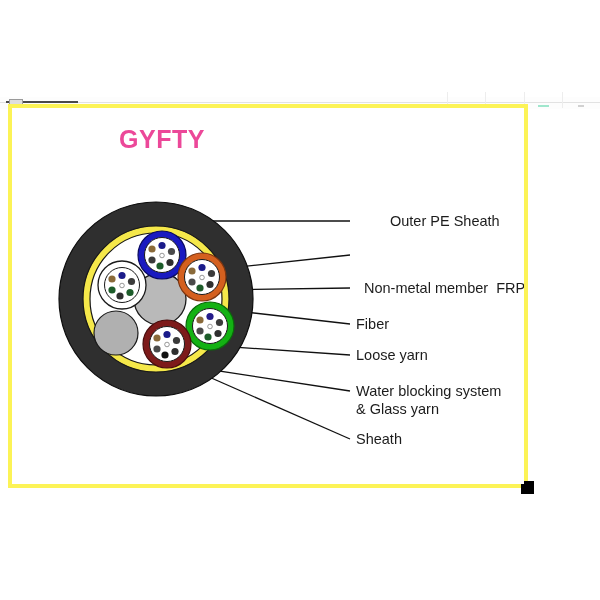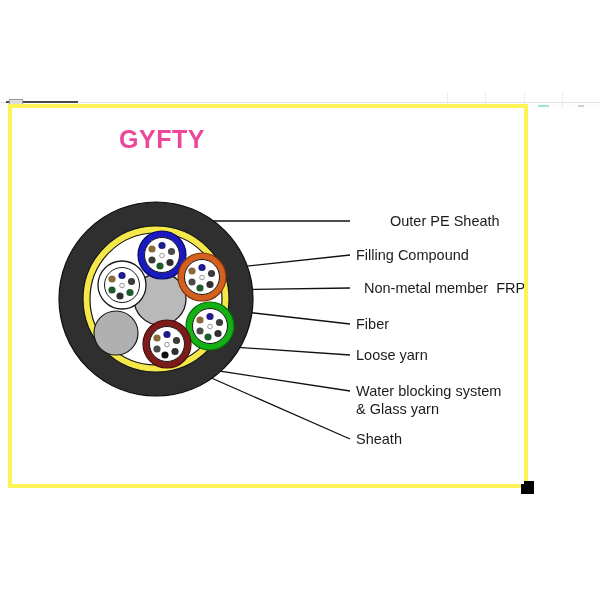--- a/index.html
+++ b/index.html
@@ -275,21 +275,20 @@
         <circle cx="100" cy="182" r="3.6" fill="#1d5c2a"></circle>
         <circle cx="100" cy="171" r="3.6" fill="#8a6a3a"></circle>
         <circle cx="110" cy="177.5" r="2.3" fill="#ffffff" stroke="#555" stroke-width=".6"></circle>
       </g>
 
       <circle cx="113" cy="214" r="21" fill="#b0b0b0" stroke="#1a1a1a" stroke-width="1.2" opacity="0"></circle>
     </svg>
 
     <div class="lbl" style="left:344px; top:104px;margin-left:34px;">Outer PE Sheath</div>
 
-    <div class="lbl" style="left:344px; top:138px;">Filling Compound</div>
 
     <div class="lbl" style="left:352px; top:171px;">Non-metal member  FRP</div>
 
     <div class="lbl" style="left:344px; top:207px;">Fiber</div>
 
     <div class="lbl" style="left:344px; top:238px;">Loose yarn</div>
 
     <div class="lbl" style="left:344px; top:274px;">Water blocking system</div>
 
     <div class="lbl" style="left:344px; top:292px;">&amp; Glass yarn</div>

